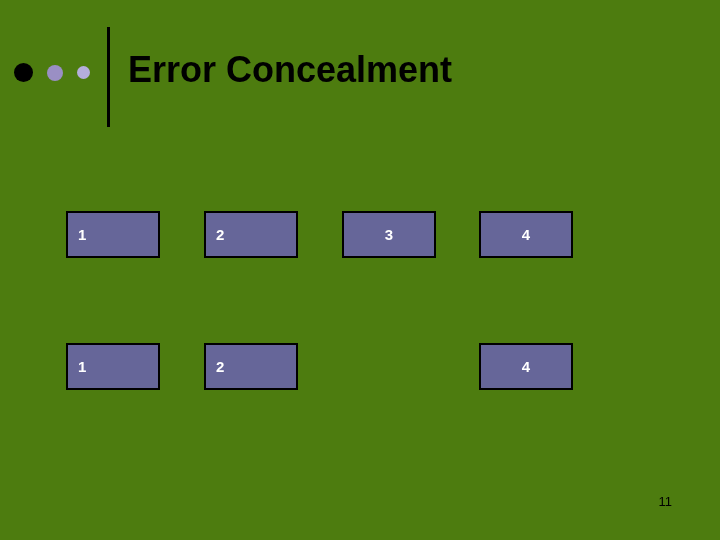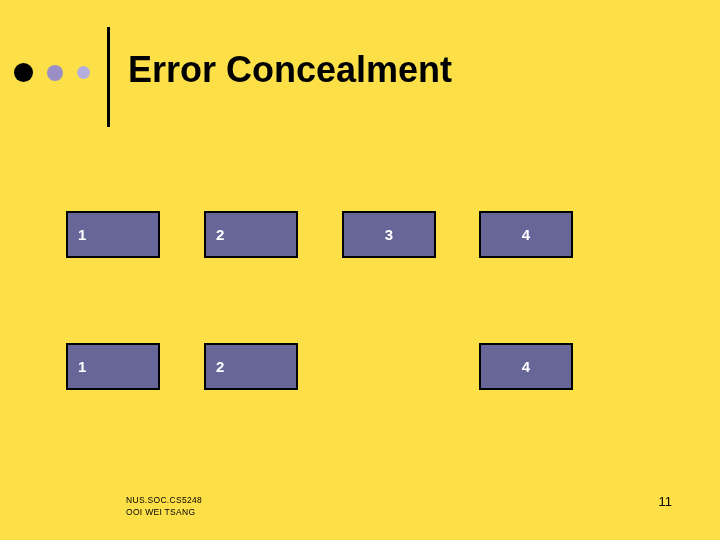--- a/index.html
+++ b/index.html
@@ -10,21 +10,21 @@
     width: 720px;
     height: 540px;
     background: #ffffff;
     font-family: "Liberation Sans", sans-serif;
     overflow: hidden;
   }
   .slide {
     position: relative;
     width: 720px;
     height: 540px;
-    background: #fde047;
+    background: #4d7c0f;
   }
 
   
   .bullet-group {
     position: absolute;
     left: 14px;
     top: 63px;
     display: flex;
     align-items: center;
     gap: 14px;
@@ -117,20 +117,16 @@
   <div class="blocks">
       <div class="block align-left" style="left: 66px; top: 211px;">1</div>
       <div class="block align-left" style="left: 204px; top: 211px;">2</div>
       <div class="block align-center" style="left: 342px; top: 211px;">3</div>
       <div class="block align-center" style="left: 479px; top: 211px;">4</div>
       <div class="block align-left" style="left: 66px; top: 343px;">1</div>
       <div class="block align-left" style="left: 204px; top: 343px;">2</div>
       <div class="block align-center" style="left: 479px; top: 343px;">4</div>
     </div>
 
-  <div class="footer-left">
-    <div>NUS.SOC.CS5248</div>
-    <div>OOI WEI TSANG</div>
-  </div>
 
   <div class="footer-page">11</div>
 
 </div>
 
 </body></html>

